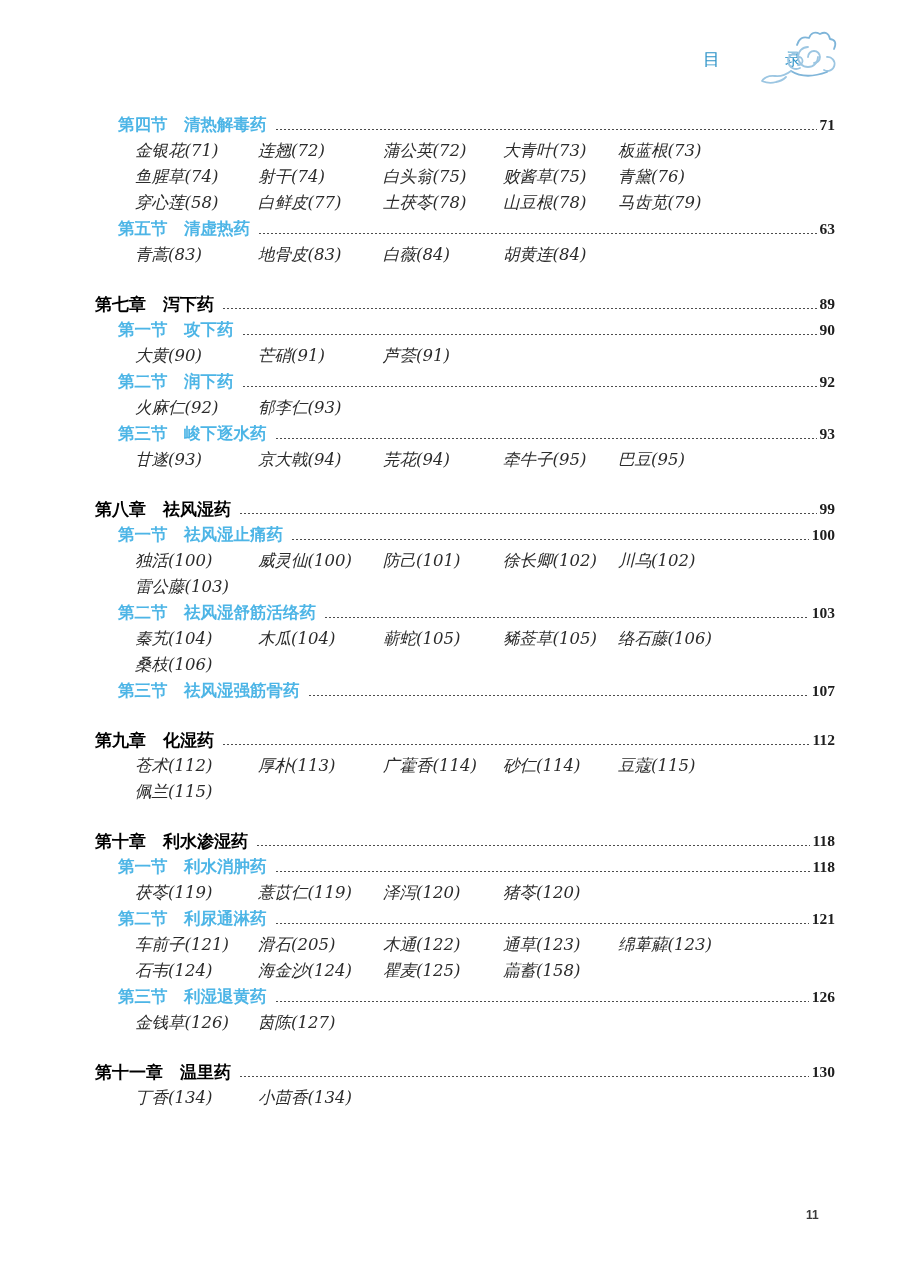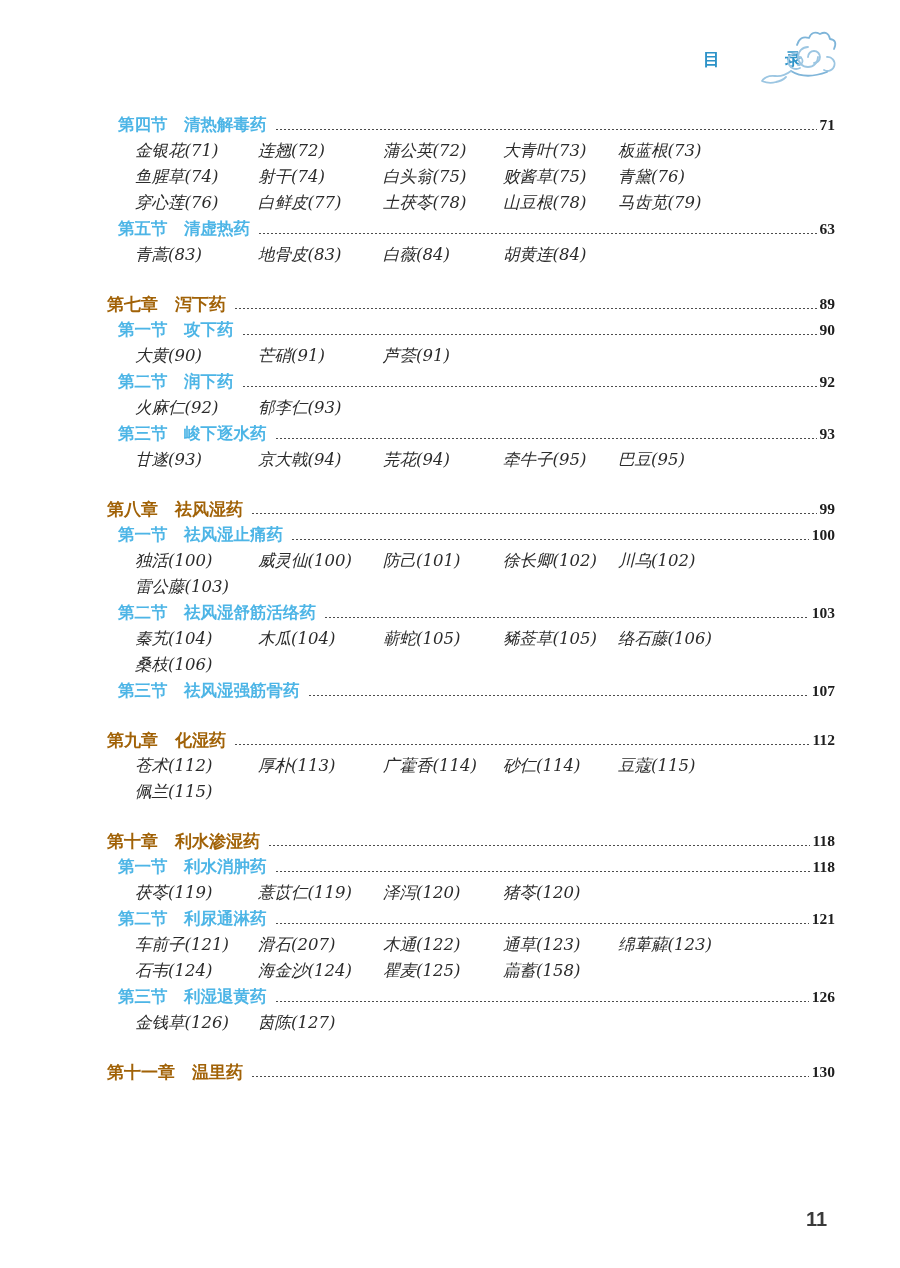--- a/index.html
+++ b/index.html
@@ -11,33 +11,33 @@
     overflow: hidden;
   }
   .page { position: absolute; inset: 0; }
 
   
   .toc-head {
     position: absolute; top: 48px; left: 703px;
     display: flex; align-items: center;
   }
   .toc-head .head-title {
-    color: #2d93c8; font-weight: bold; font-size: 17px;
+    color: #2d93c8; font-weight: normal; font-size: 17px;
     letter-spacing: 24px; white-space: pre;
   }
   .cloud-wrap { position: absolute; top: 30px; left: 760px; }
 
   
   .content {
     position: absolute; left: 95px; top: 112px; width: 740px;
   }
   .line { display: flex; align-items: center; height: 26px; }
   .line .title { white-space: pre; flex: 0 0 auto; }
   .chapter .title {
-    color: #a16207; font-weight: bold; font-size: 17px; margin-left: 12px;
+    color: #000000; font-weight: bold; font-size: 17px;
   }
   .section { padding-left: 23px; }
   .section .title {
     color: #4db5e6; font-weight: bold; font-size: 16.5px; text-align: right;
   }
   .leader {
     flex: 1 1 auto; height: 3px; margin: 8px 3px 0 8px;
     background-image: radial-gradient(circle, #4c4c4c 1px, rgba(0,0,0,0) 1.1px);
     background-size: 4px 3px;
     background-repeat: repeat-x;
@@ -61,21 +61,21 @@
     font-size: 16.5px;
     color: #2b2b2b;
     white-space: nowrap;
   }
   .gap { height: 23px; }
 
   
   .folio {
     position: absolute; top: 1208px; left: 806px; width: 30px;
     text-align: left;
-    color: #3a3a3a; font-size: 20px; font-weight: 600;
+    color: #3a3a3a; font-size: 12px; font-weight: 600;
     font-family: "Liberation Sans", sans-serif;
   }
 </style>
 </head>
 <body>
 
 <div class="page">
 
   <div class="toc-head">
     <span class="head-title">目　录</span>
@@ -110,21 +110,21 @@
         <span class="herb">板蓝根(73)</span>
       </div>
       <div class="herb-row">
         <span class="herb">鱼腥草(74)</span>
         <span class="herb">射干(74)</span>
         <span class="herb">白头翁(75)</span>
         <span class="herb">败酱草(75)</span>
         <span class="herb">青黛(76)</span>
       </div>
       <div class="herb-row">
-        <span class="herb">穿心莲(76)</span>
+        <span class="herb">穿心莲(58)</span>
         <span class="herb">白鲜皮(77)</span>
         <span class="herb">土茯苓(78)</span>
         <span class="herb">山豆根(78)</span>
         <span class="herb">马齿苋(79)</span>
       </div>
       <div class="line section">
         <span class="title">第五节　清虚热药</span>
         <span class="leader"></span>
         <span class="pagenum">63</span>
       </div>
@@ -245,21 +245,21 @@
         <span class="herb">泽泻(120)</span>
         <span class="herb">猪苓(120)</span>
       </div>
       <div class="line section">
         <span class="title">第二节　利尿通淋药</span>
         <span class="leader"></span>
         <span class="pagenum">121</span>
       </div>
       <div class="herb-row">
         <span class="herb">车前子(121)</span>
-        <span class="herb">滑石(207)</span>
+        <span class="herb">滑石(205)</span>
         <span class="herb">木通(122)</span>
         <span class="herb">通草(123)</span>
         <span class="herb">绵萆薢(123)</span>
       </div>
       <div class="herb-row">
         <span class="herb">石韦(124)</span>
         <span class="herb">海金沙(124)</span>
         <span class="herb">瞿麦(125)</span>
         <span class="herb">萹蓄(158)</span>
       </div>
@@ -271,17 +271,21 @@
       <div class="herb-row">
         <span class="herb">金钱草(126)</span>
         <span class="herb">茵陈(127)</span>
       </div>
       <div class="gap"></div>
       <div class="line chapter">
         <span class="title">第十一章　温里药</span>
         <span class="leader"></span>
         <span class="pagenum">130</span>
       </div>
+      <div class="herb-row">
+        <span class="herb">丁香(134)</span>
+        <span class="herb">小茴香(134)</span>
+      </div>
     </div>
 
   <div class="folio">11</div>
 
 </div>
 
 </body></html>

